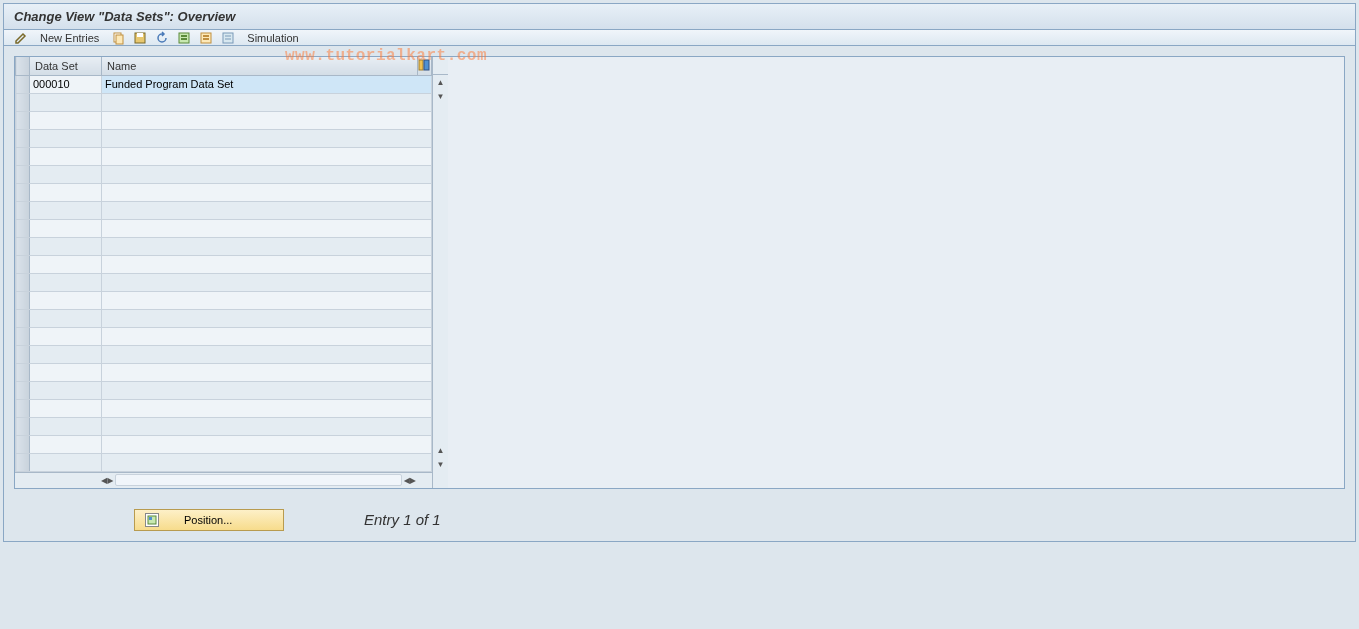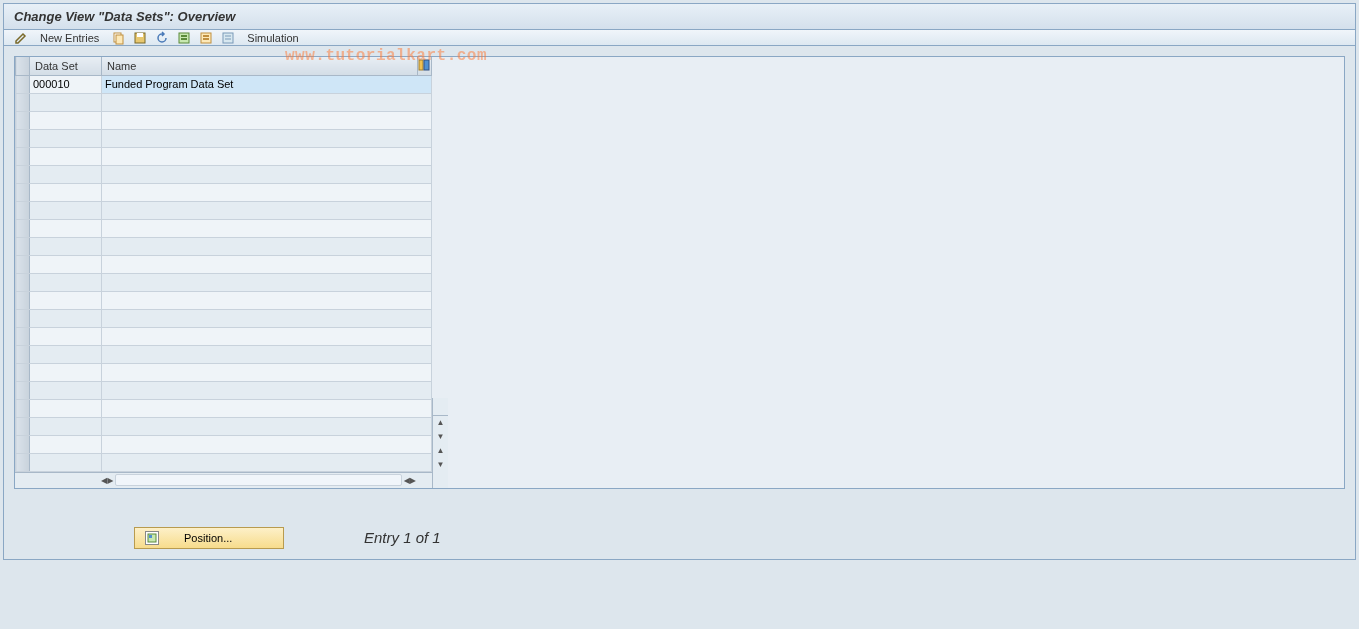--- a/index.html
+++ b/index.html
@@ -56,21 +56,20 @@
       background: #dde6ed;
       padding: 10px;
       display: flex;
       flex-direction: column;
     }
     .table-wrapper {
       display: inline-flex;
       border: 1px solid #8aa7c4;
       background: #e8eef4;
       position: relative;
-      align-items: flex-end;
     }
     .table-grid {
       border-collapse: collapse;
     }
     .table-grid th {
       background: linear-gradient(to bottom, #e8eef4 0%, #d3dde6 100%);
       border: 1px solid #a8b8c8;
       border-top: none;
       padding: 2px 5px;
       text-align: left;
@@ -136,21 +135,21 @@
     }
     .hscroll-track {
       flex: 1;
       height: 12px;
       background: #f0f5fa;
       border: 1px solid #c8d2dc;
       margin: 0 2px;
       border-radius: 2px;
     }
     .footer-row {
-      margin-top: 38px;
+      margin-top: 20px;
       display: flex;
       align-items: center;
       gap: 80px;
       padding-left: 120px;
     }
     .position-btn {
       background: linear-gradient(to bottom, #fdf0c8 0%, #f7dc8c 100%);
       border: 1px solid #b89b4f;
       padding: 3px 10px;
       display: flex;

